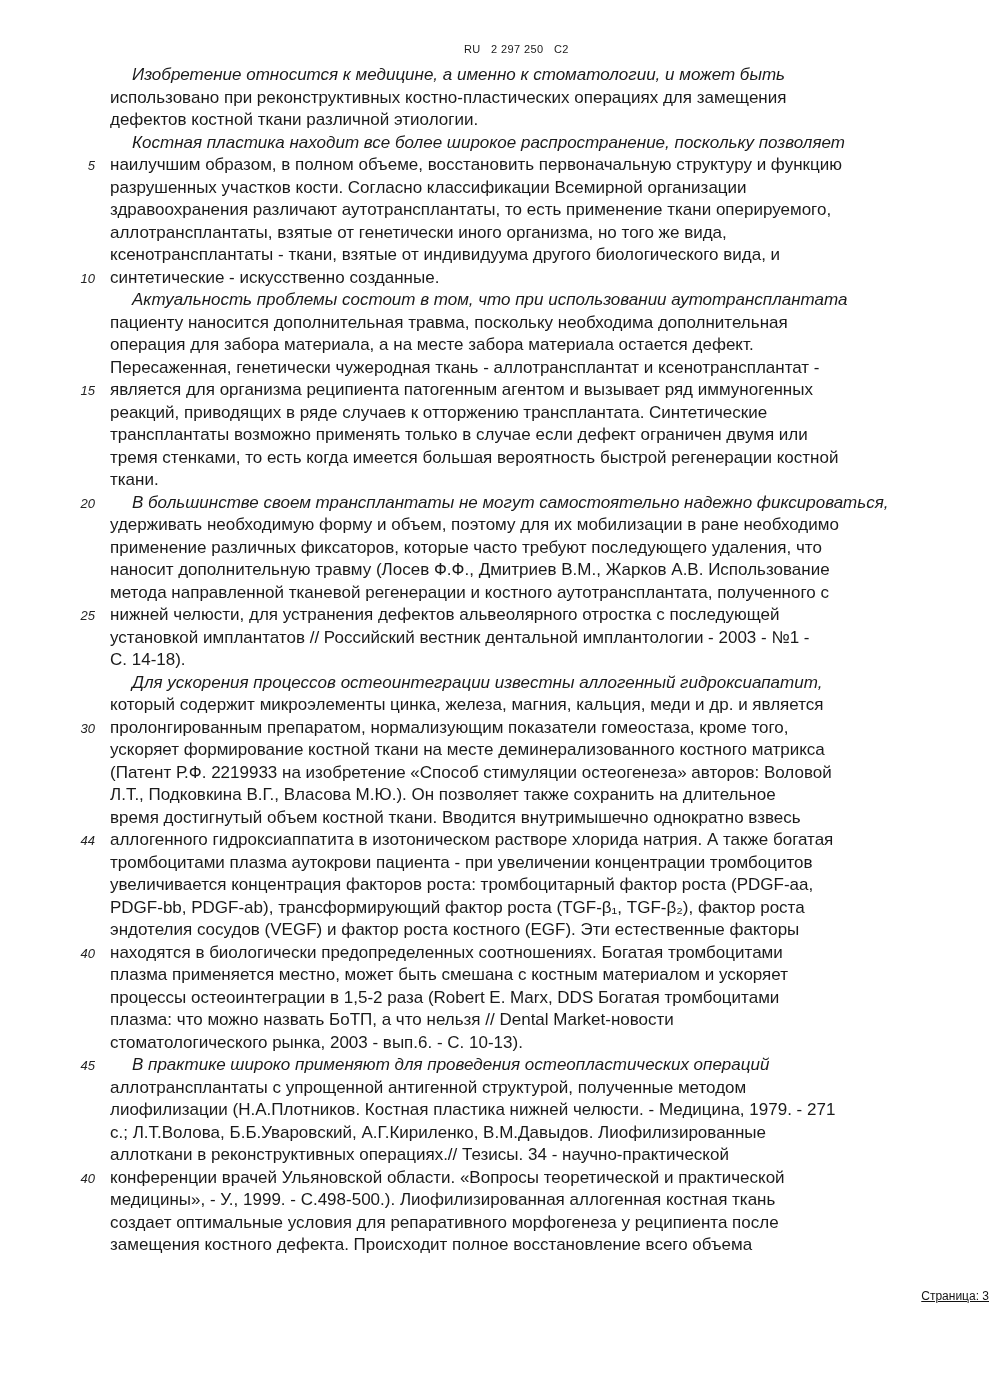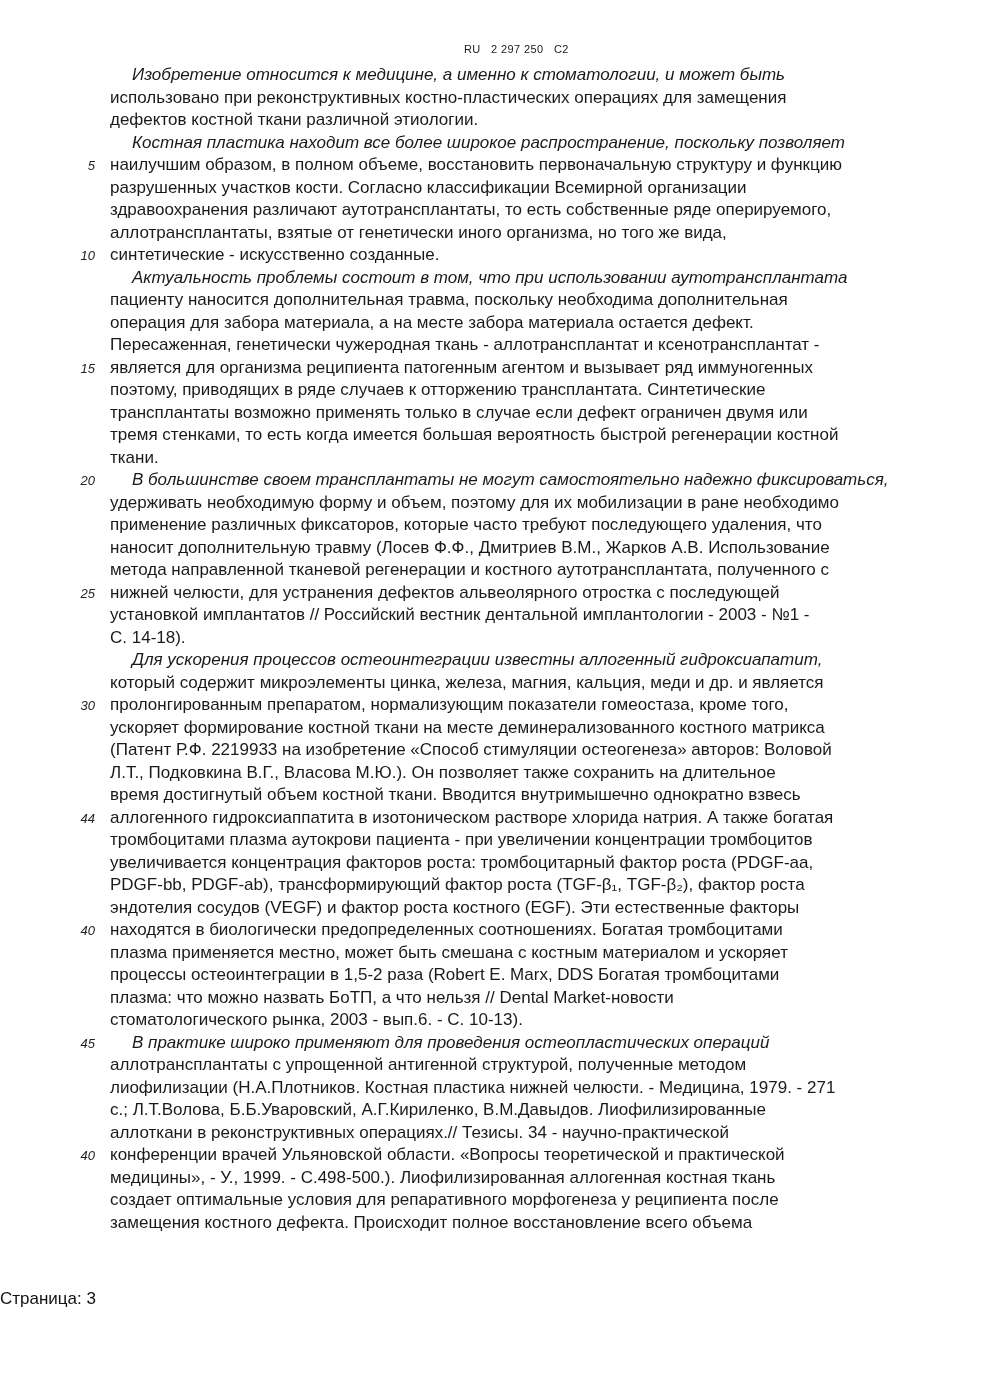--- a/index.html
+++ b/index.html
@@ -47,49 +47,51 @@
     font-size: 13px;
     line-height: 22.5px;
     color: #222222;
   }
   .ltext { display: inline-block; }
   .page-footer {
     position: absolute;
     top: 1289px;
     left: 0;
     right: 0;
-    text-align: left;
-    font-size: 17px;
+    text-align: right;
+    font-size: 12px;
     color: #111111;
+    text-decoration: underline;
   }
 </style>
 </head>
 <body>
 
 <div class="page">
   <div class="page-header">
     <span>RU   2 297 250   C2</span>
   </div>
 
   <div class="doc-body" id="doc-body">
       <div class="text-line indent"><span class="ltext">Изобретение относится к медицине, а именно к стоматологии, и может быть</span></div>
       <div class="text-line"><span class="ltext">использовано при реконструктивных костно-пластических операциях для замещения</span></div>
       <div class="text-line"><span class="ltext">дефектов костной ткани различной этиологии.</span></div>
       <div class="text-line indent"><span class="ltext">Костная пластика находит все более широкое распространение, поскольку позволяет</span></div>
       <div class="text-line"><span class="lnum">5</span><span class="ltext">наилучшим образом, в полном объеме, восстановить первоначальную структуру и функцию</span></div>
       <div class="text-line"><span class="ltext">разрушенных участков кости. Согласно классификации Всемирной организации</span></div>
-      <div class="text-line"><span class="ltext">здравоохранения различают аутотрансплантаты, то есть собственные ряде оперируемого,</span></div>
+      <div class="text-line"><span class="ltext">здравоохранения различают аутотрансплантаты, то есть применение ткани оперируемого,</span></div>
       <div class="text-line"><span class="ltext">аллотрансплантаты, взятые от генетически иного организма, но того же вида,</span></div>
+      <div class="text-line"><span class="ltext">ксенотрансплантаты - ткани, взятые от индивидуума другого биологического вида, и</span></div>
       <div class="text-line"><span class="lnum">10</span><span class="ltext">синтетические - искусственно созданные.</span></div>
       <div class="text-line indent"><span class="ltext">Актуальность проблемы состоит в том, что при использовании аутотрансплантата</span></div>
       <div class="text-line"><span class="ltext">пациенту наносится дополнительная травма, поскольку необходима дополнительная</span></div>
       <div class="text-line"><span class="ltext">операция для забора материала, а на месте забора материала остается дефект.</span></div>
       <div class="text-line"><span class="ltext">Пересаженная, генетически чужеродная ткань - аллотрансплантат и ксенотрансплантат -</span></div>
       <div class="text-line"><span class="lnum">15</span><span class="ltext">является для организма реципиента патогенным агентом и вызывает ряд иммуногенных</span></div>
-      <div class="text-line"><span class="ltext">поэтому, приводящих в ряде случаев к отторжению трансплантата. Синтетические</span></div>
+      <div class="text-line"><span class="ltext">реакций, приводящих в ряде случаев к отторжению трансплантата. Синтетические</span></div>
       <div class="text-line"><span class="ltext">трансплантаты возможно применять только в случае если дефект ограничен двумя или</span></div>
       <div class="text-line"><span class="ltext">тремя стенками, то есть когда имеется большая вероятность быстрой регенерации костной</span></div>
       <div class="text-line"><span class="ltext">ткани.</span></div>
       <div class="text-line indent"><span class="lnum">20</span><span class="ltext">В большинстве своем трансплантаты не могут самостоятельно надежно фиксироваться,</span></div>
       <div class="text-line"><span class="ltext">удерживать необходимую форму и объем, поэтому для их мобилизации в ране необходимо</span></div>
       <div class="text-line"><span class="ltext">применение различных фиксаторов, которые часто требуют последующего удаления, что</span></div>
       <div class="text-line"><span class="ltext">наносит дополнительную травму (Лосев Ф.Ф., Дмитриев В.М., Жарков А.В. Использование</span></div>
       <div class="text-line"><span class="ltext">метода направленной тканевой регенерации и костного аутотрансплантата, полученного с</span></div>
       <div class="text-line"><span class="lnum">25</span><span class="ltext">нижней челюсти, для устранения дефектов альвеолярного отростка с последующей</span></div>
       <div class="text-line"><span class="ltext">установкой имплантатов // Российский вестник дентальной имплантологии - 2003 - №1 -</span></div>

